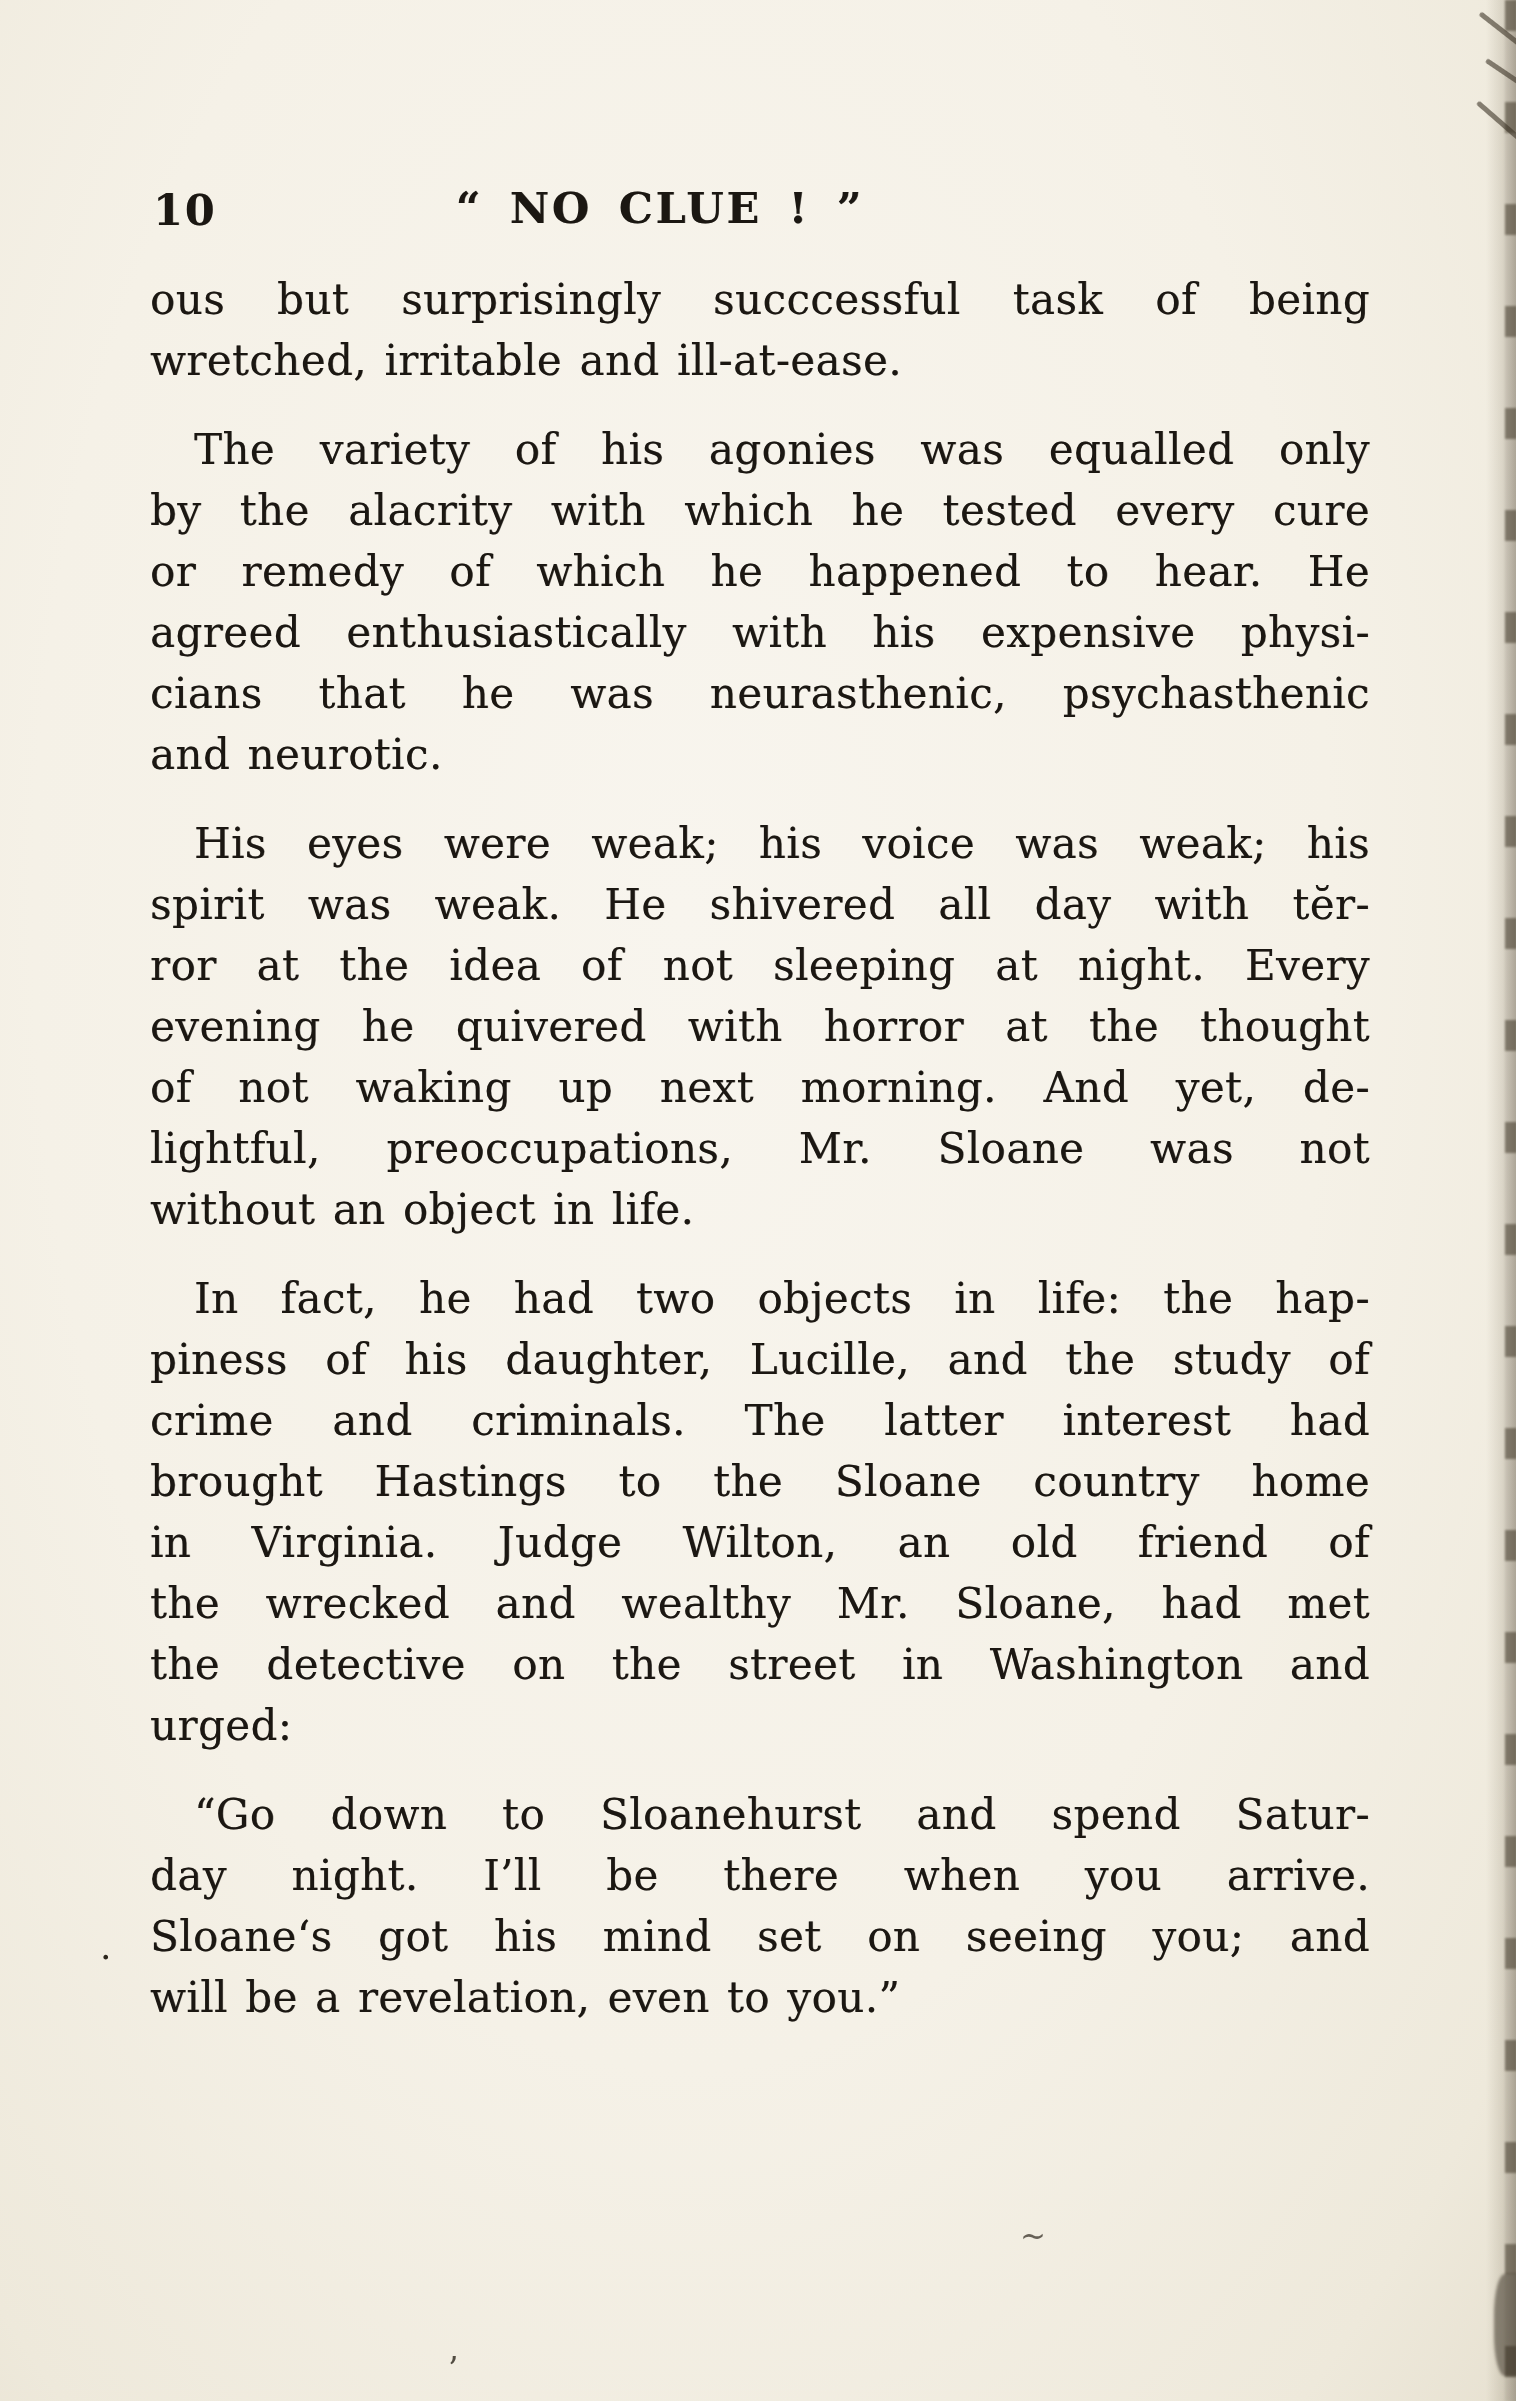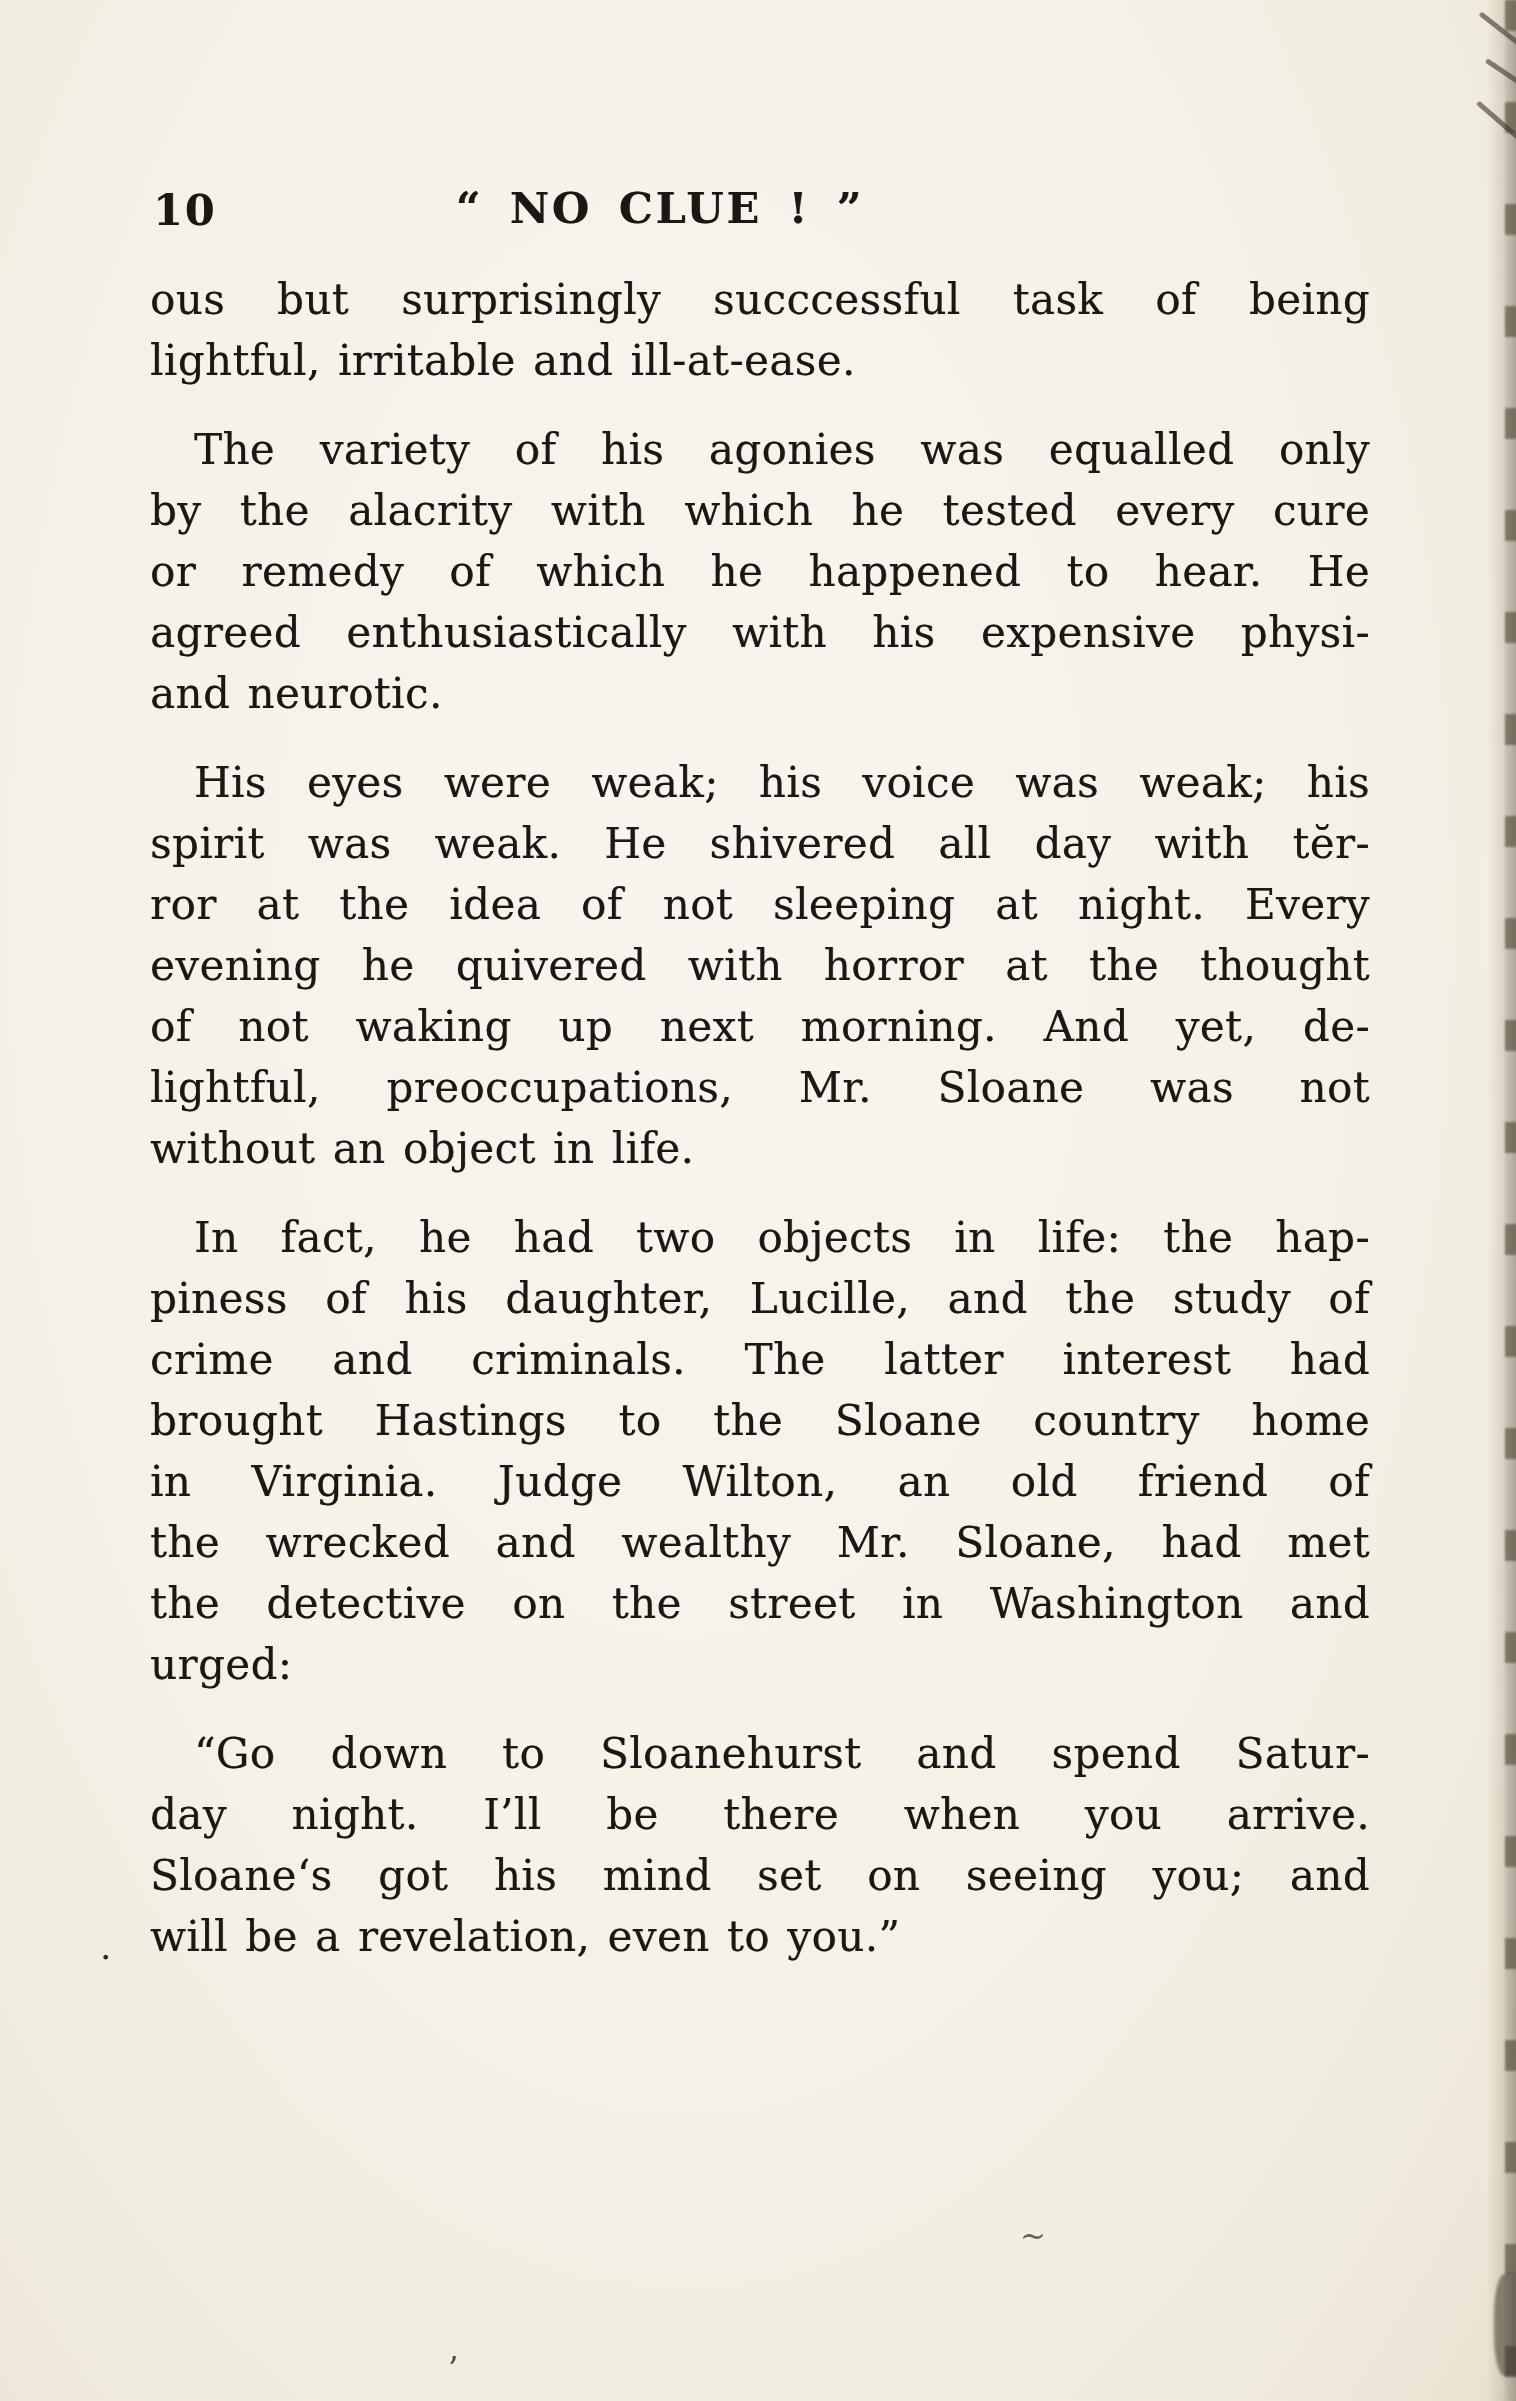--- a/index.html
+++ b/index.html
@@ -108,27 +108,28 @@
 
 <div class="page">
 
   <div class="page-number">10</div>
 
   <div class="running-title">“ NO CLUE ! ”</div>
 
   <div class="text-block">
       <div class="paragraph">
         <div class="line">ous but surprisingly succcessful task of being</div>
-        <div class="line last">lightful, irritable and ill-at-ease.</div>
+        <div class="line last">wretched, irritable and ill-at-ease.</div>
       </div>
       <div class="paragraph">
         <div class="line indent">The variety of his agonies was equalled only</div>
         <div class="line">by the alacrity with which he tested every cure</div>
         <div class="line">or remedy of which he happened to hear. He</div>
         <div class="line">agreed enthusiastically with his expensive physi-</div>
+        <div class="line">cians that he was neurasthenic, psychasthenic</div>
         <div class="line last">and neurotic.</div>
       </div>
       <div class="paragraph">
         <div class="line indent">His eyes were weak; his voice was weak; his</div>
         <div class="line">spirit was weak. He shivered all day with tĕr-</div>
         <div class="line">ror at the idea of not sleeping at night. Every</div>
         <div class="line">evening he quivered with horror at the thought</div>
         <div class="line">of not waking up next morning. And yet, de-</div>
         <div class="line">lightful, preoccupations, Mr. Sloane was not</div>
         <div class="line last">without an object in life.</div>

